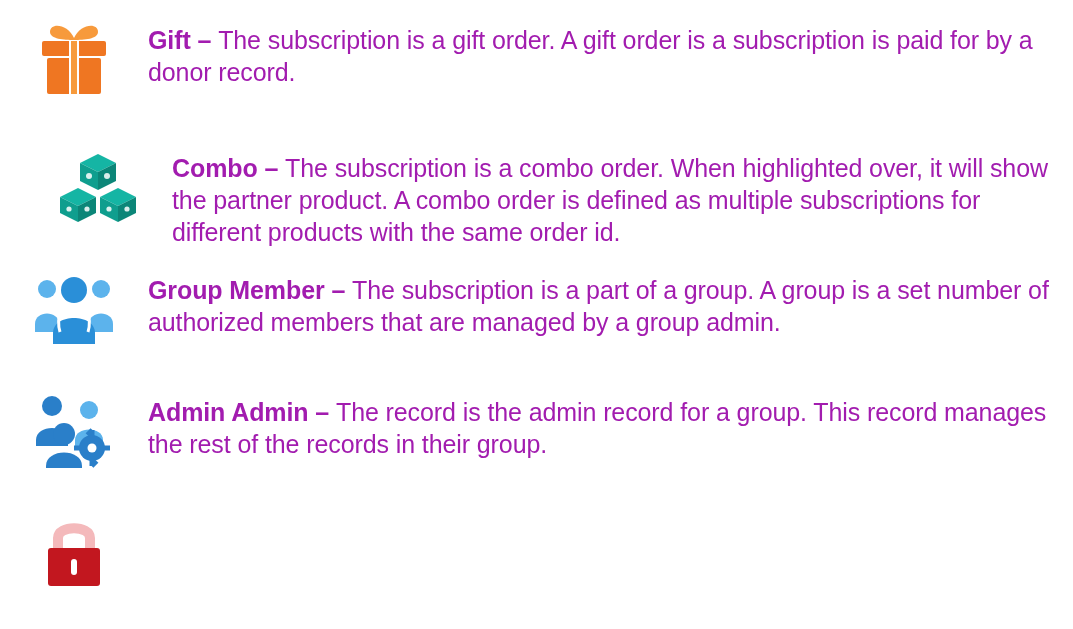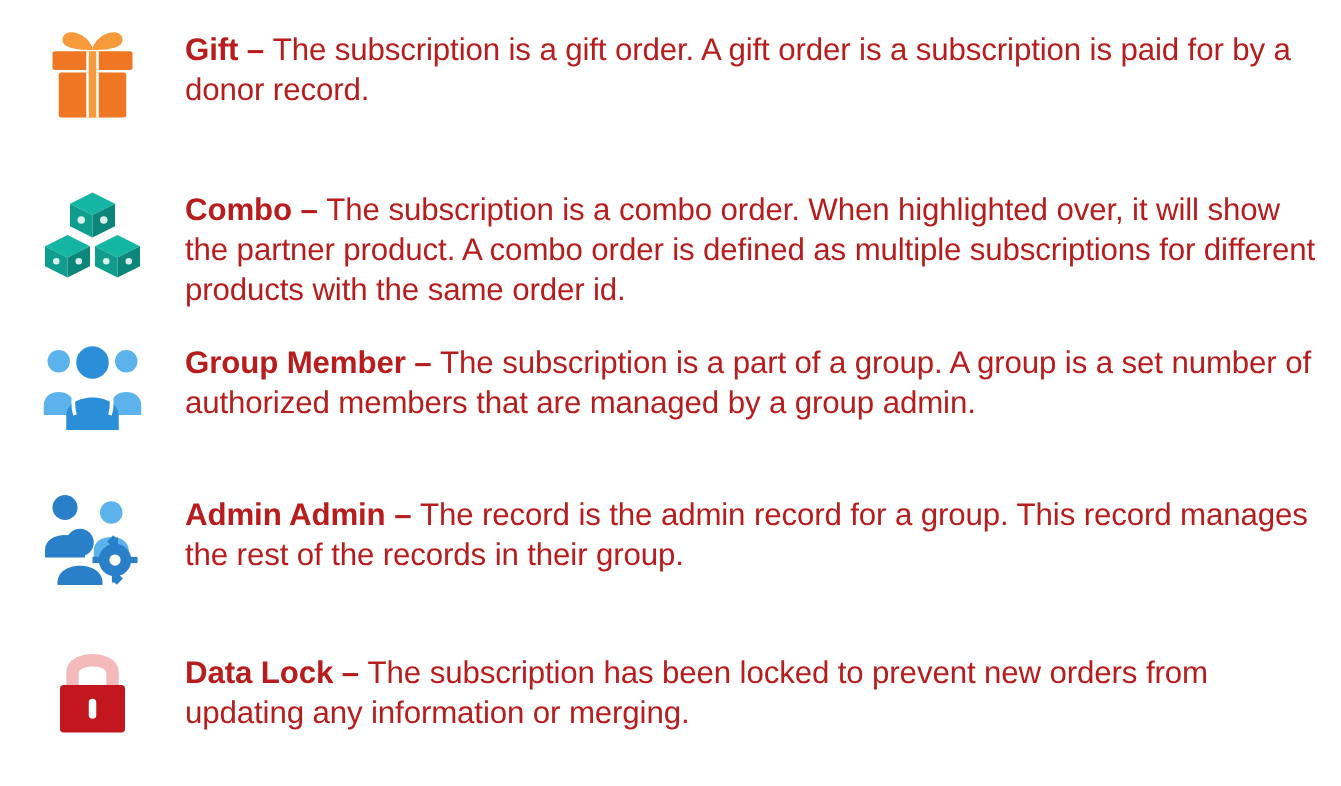--- a/index.html
+++ b/index.html
@@ -38,32 +38,32 @@
     display: block;
   }
   .text-cell {
     flex: 1;
     padding-right: 16px;
     box-sizing: border-box;
   }
   .entry-text {
     font-size: 25px;
     line-height: 1.28;
-    color: #b91c1c;
+    color: #a21caf;
     letter-spacing: -0.1px;
   }
   .entry-term {
     font-weight: bold;
   }
   
   .row-gift      { margin-top: 12px; }
   .row-gift .icon-cell    { padding-top: 8px; }
   .row-gift .text-cell    { padding-top: 12px; }
 
-  .row-combo     { margin-top: 38px; }
+  .row-combo     { margin-top: 38px; padding-left: 24px; }
   .row-combo .icon-cell   { padding-top: 10px; }
   .row-combo .text-cell   { padding-top: 14px; }
 
   .row-groupmember { margin-top: 18px; }
   .row-groupmember .icon-cell { padding-top: 4px; }
   .row-groupmember .text-cell { padding-top: 8px; }
 
   .row-groupadmin  { margin-top: 36px; }
   .row-groupadmin .icon-cell  { padding-top: 4px; }
   .row-groupadmin .text-cell  { padding-top: 10px; }
@@ -203,21 +203,15 @@
     <div class="icon-cell">
       <svg class="icon-box" viewBox="0 0 80 80">
 
         <path d="M24 36 L24 26 C24 13, 56 13, 56 26 L56 36" stroke="#f4b9bb" stroke-width="10" fill="none" stroke-linecap="butt"></path>
 
         <rect x="14" y="36" width="52" height="38" rx="3" fill="#c2171f"></rect>
 
         <rect x="37" y="47" width="6" height="16" rx="3" fill="#ffffff"></rect>
       </svg>
     </div>
-    <div class="text-cell">
-      <div class="entry-text">
-        <span class="entry-term">Data Lock – </span>
-        <span>The subscription has been locked to prevent new orders from updating any information or merging.</span>
-      </div>
-    </div>
   </div>
 
 </div>
 
 </body></html>

